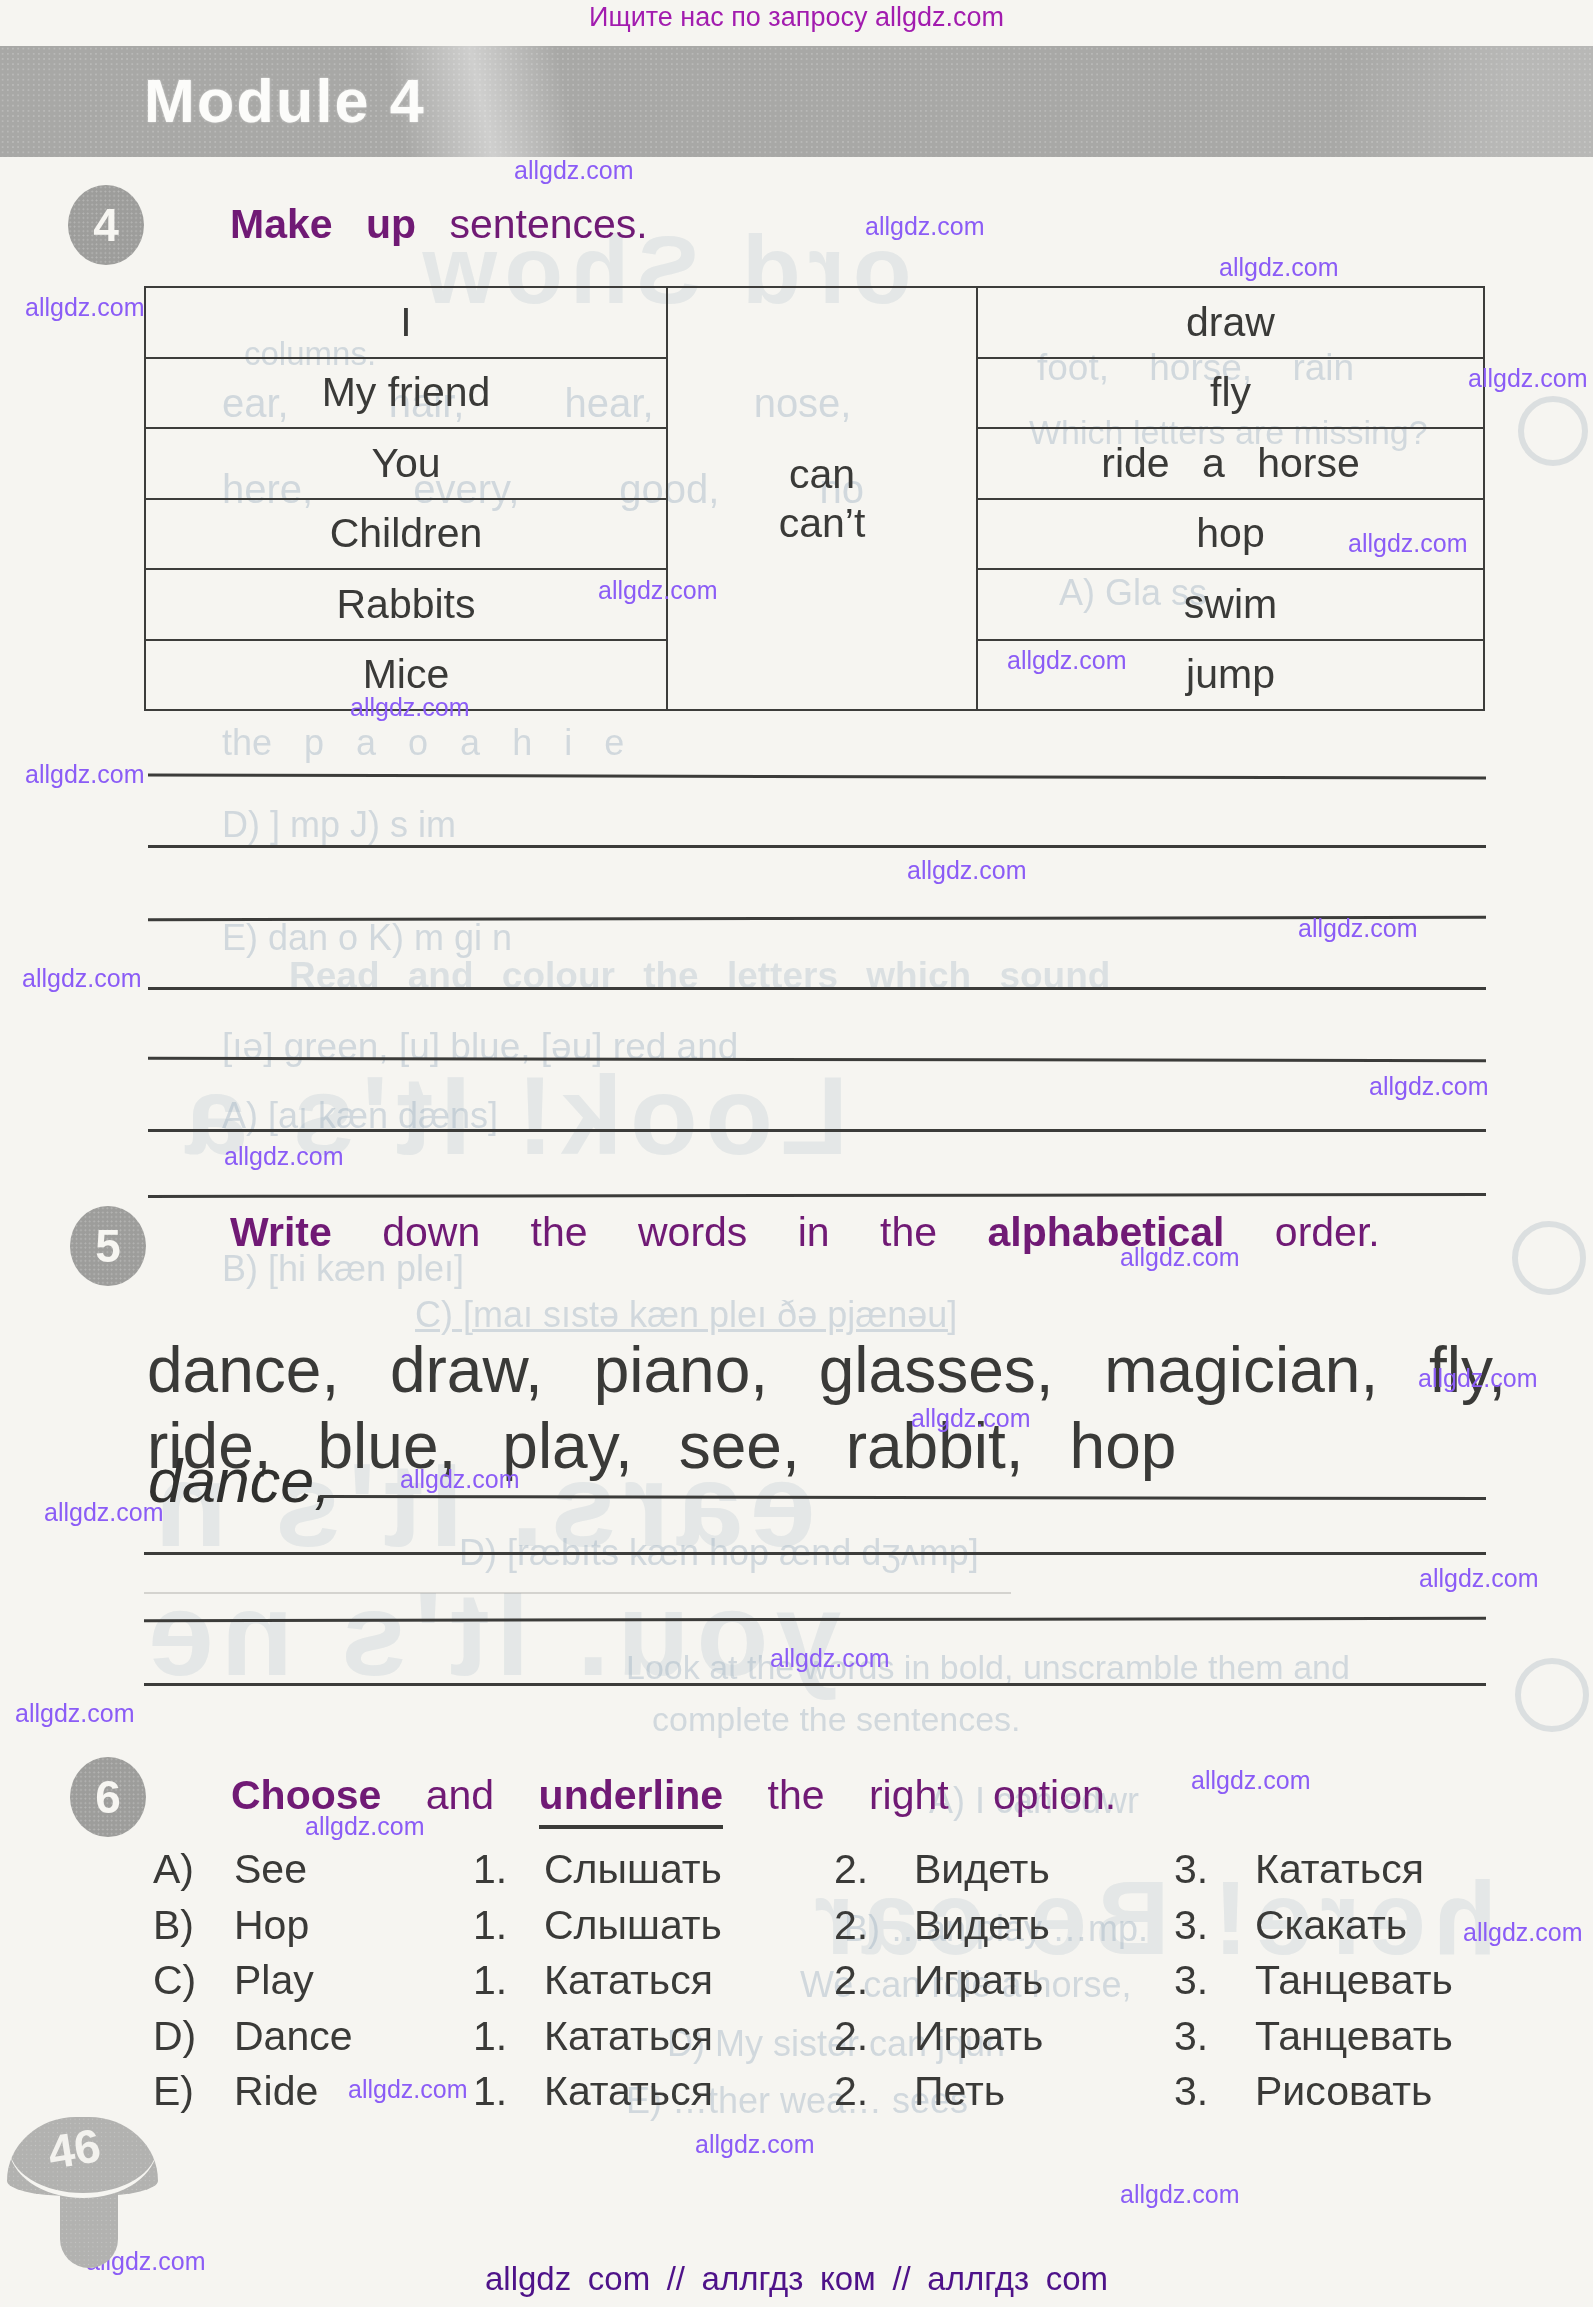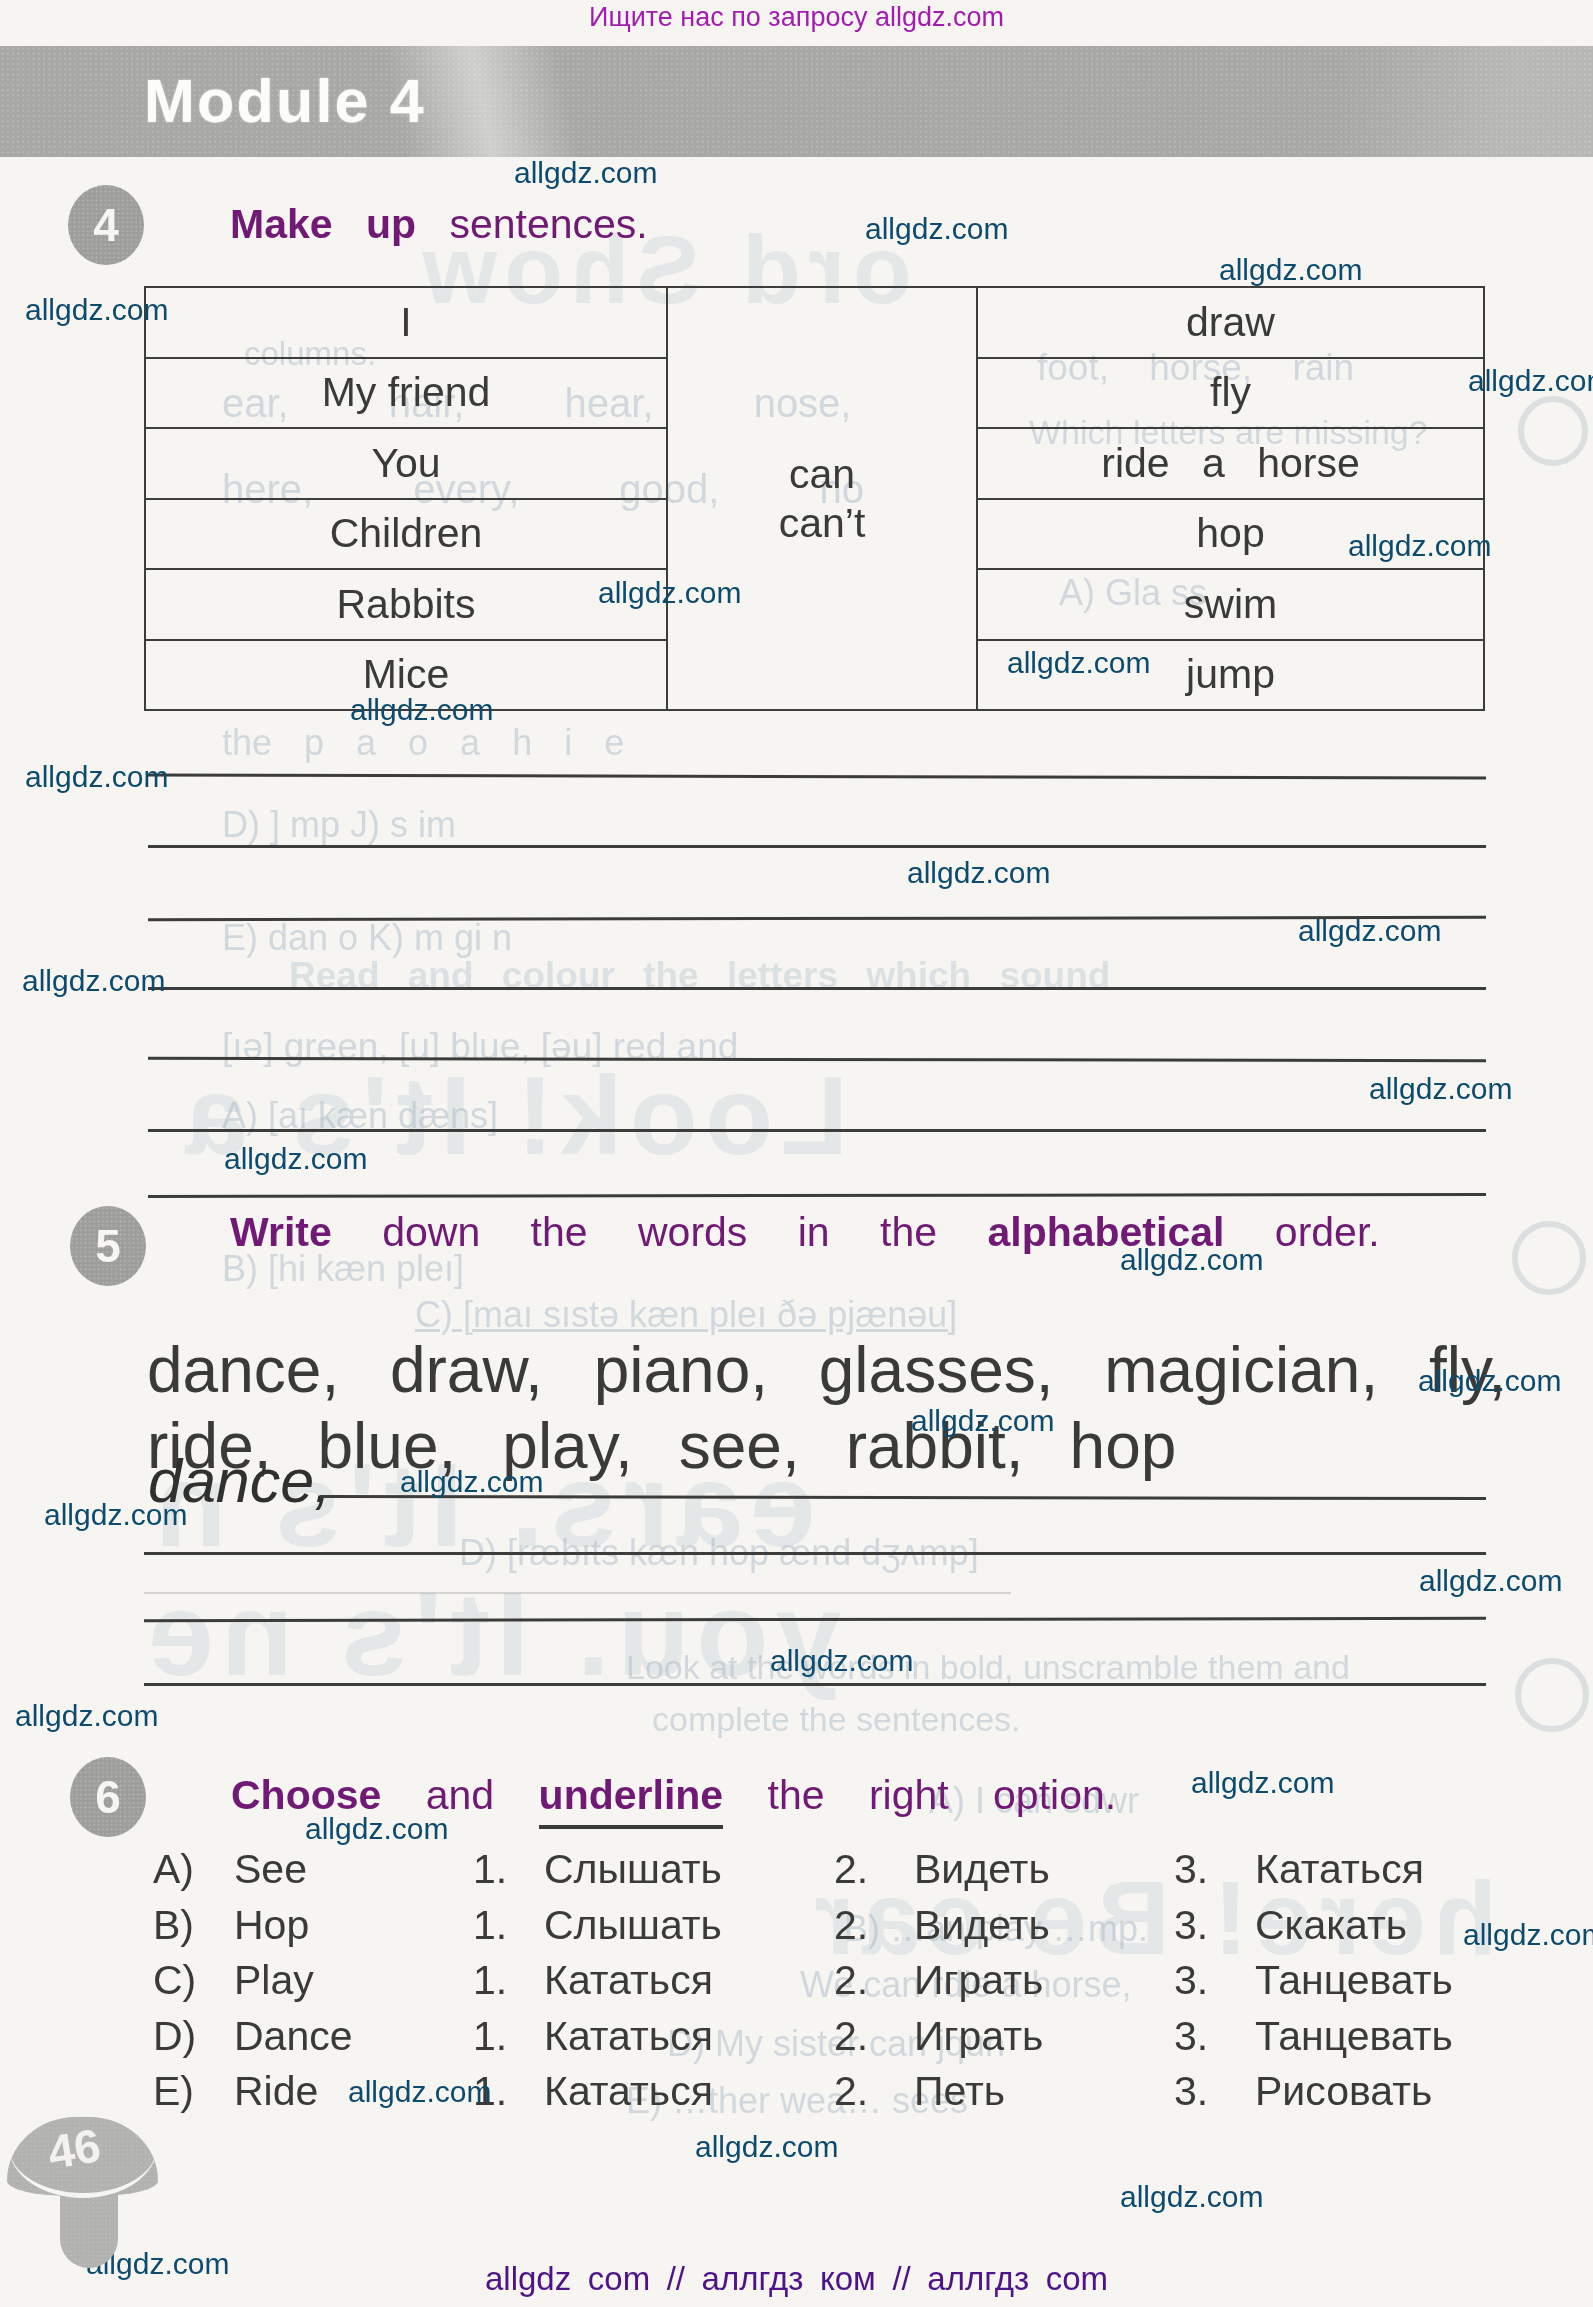--- a/index.html
+++ b/index.html
@@ -45,21 +45,21 @@
     font-size:41px;color:#3a3a38;border-bottom:2.2px solid #3d3d3b;}
   .t4-row:last-child{border-bottom:none;}
   .t4-mid{position:absolute;left:522px;right:507px;top:0;height:100%;
     display:flex;flex-direction:column;align-items:center;justify-content:center;
     font-size:41px;color:#3a3a38;line-height:49px;}
   .ws28{word-spacing:21px;}
   
   .ans{position:absolute;height:0;border-top:3px solid #3c3c3a;}
   .ans-ghost{position:absolute;height:0;border-top:2.2px solid rgba(60,60,58,.18);}
   
-  .wm{position:absolute;font-size:30px;color:#0c4a6e;white-space:nowrap;}
+  .wm{position:absolute;font-size:25px;color:#8b5cf6;white-space:nowrap;}
   
   .words1{position:absolute;left:147px;top:1333px;width:1359px;
     display:flex;justify-content:space-between;font-size:64px;color:#3a3a38;}
   .words2{position:absolute;left:147px;top:1409px;display:flex;gap:46px;
     font-size:64px;color:#3a3a38;}
   .dance{position:absolute;left:148px;top:1446px;font-size:61px;font-style:italic;color:#30302e;}
   
   .ex6{position:absolute;left:153px;top:1846px;width:1348px;height:296px;}
   .ex6-row{position:absolute;left:0;width:100%;height:47px;font-size:41px;color:#3a3a38;}
   .ex6-row span{position:absolute;white-space:nowrap;}

